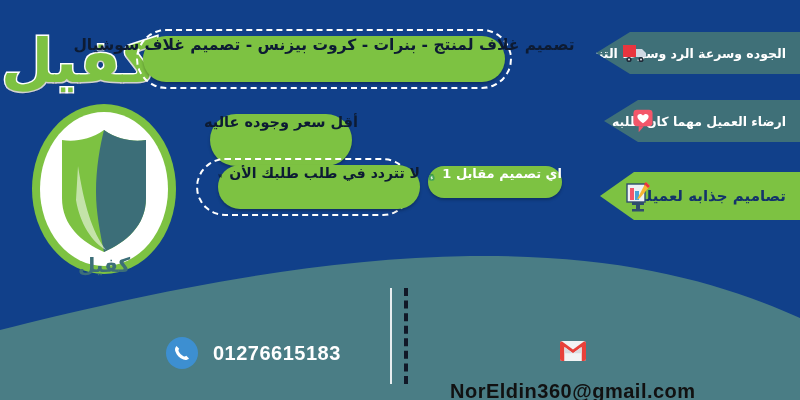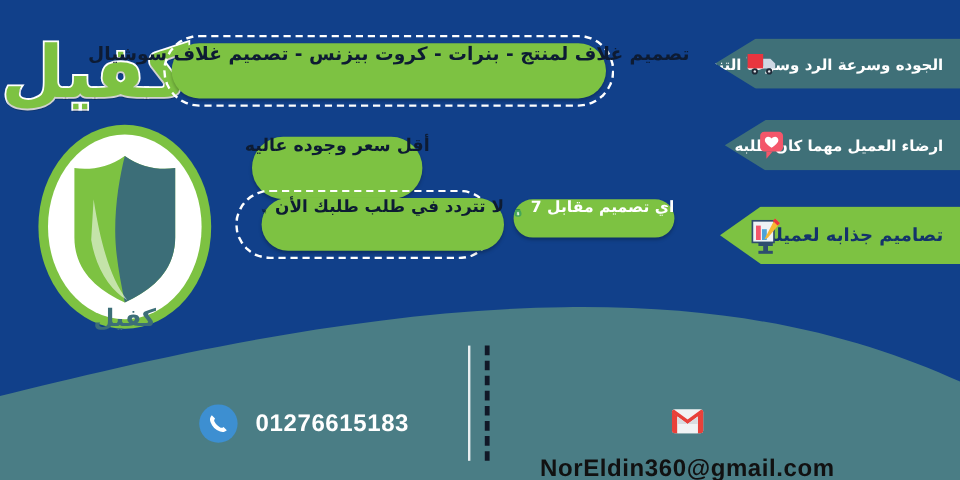--- a/index.html
+++ b/index.html
@@ -139,21 +139,21 @@
       <line x1="16.5" y1="5" x2="16.5" y2="13" stroke="#0d1b33" stroke-width="1.6"></line>
       <circle cx="9" cy="19" r="2" fill="#0d1b33"></circle>
       <circle cx="18" cy="19" r="2" fill="#0d1b33"></circle>
       <circle cx="19" cy="3.2" r="3.4" fill="#0d1b33"></circle>
       <line x1="19" y1="1.4" x2="19" y2="5" stroke="#7dc242" stroke-width="1.3"></line>
       <line x1="17.2" y1="3.2" x2="20.8" y2="3.2" stroke="#7dc242" stroke-width="1.3"></line>
     </svg>
   </div>
 
   <div class="pill" id="pill-any">
-    <span class="ptxt">اي تصميم مقابل 7</span>
+    <span class="ptxt">اي تصميم مقابل 1</span>
     <svg width="18" height="22" viewBox="0 0 18 22">
       <path d="M6,4 L12,4 L14,6 L4,6 Z" fill="#2f8f3e"></path>
       <path d="M4.5,6 C1.5,10 1,14 2.5,17.5 C4,21 14,21 15.5,17.5 C17,14 16.5,10 13.5,6 Z" fill="#45a557"></path>
       <text x="9" y="16" text-anchor="middle" font-size="9" font-weight="bold" font-family="DejaVu Sans, sans-serif" fill="#ffffff">$</text>
     </svg>
   </div>
 
   <div class="ribbon" id="ribbon-1">
     <svg class="rib-ico" viewBox="0 0 26 26">
       <rect x="1" y="5" width="13" height="12" fill="#e8353f"></rect>

